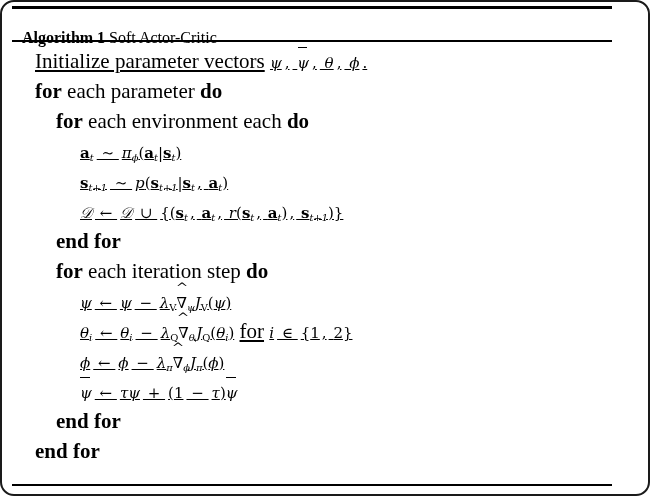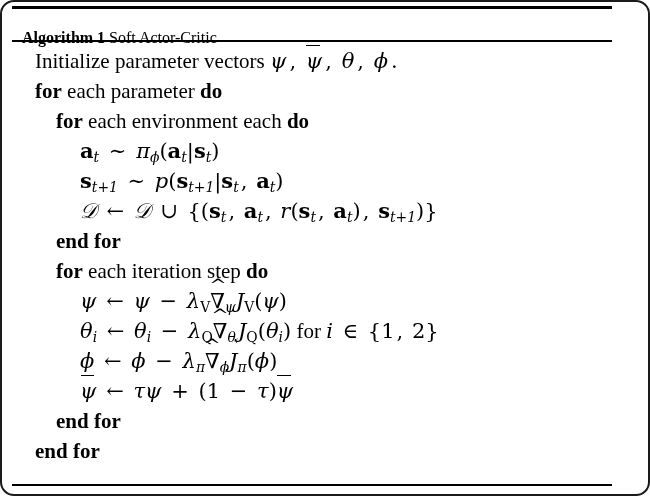--- a/index.html
+++ b/index.html
@@ -84,27 +84,28 @@
     height: 30px;
     font-size: 21px;
     line-height: 30px;
     white-space: nowrap;
   }
   .ind0 { padding-left: 33px; }
   .ind1 { padding-left: 54px; }
   .ind2 { padding-left: 78px; }
 
   .kw { font-weight: bold; }
-  .rm { font-style: normal; }
+  .rm { font-style: normal; text-decoration: underline; }
 
   
   .math {
     font-family: "DejaVu Serif", "Liberation Serif", serif;
     font-style: italic;
-    font-size: 21px;
+    font-size: 15px;
+    text-decoration: underline;
   }
   .math .up { font-style: normal; }
   .math .bf {
     font-weight: bold;
     font-style: normal;
   }
   .math .op {
     font-style: normal;
     padding: 0 3px;
   }

